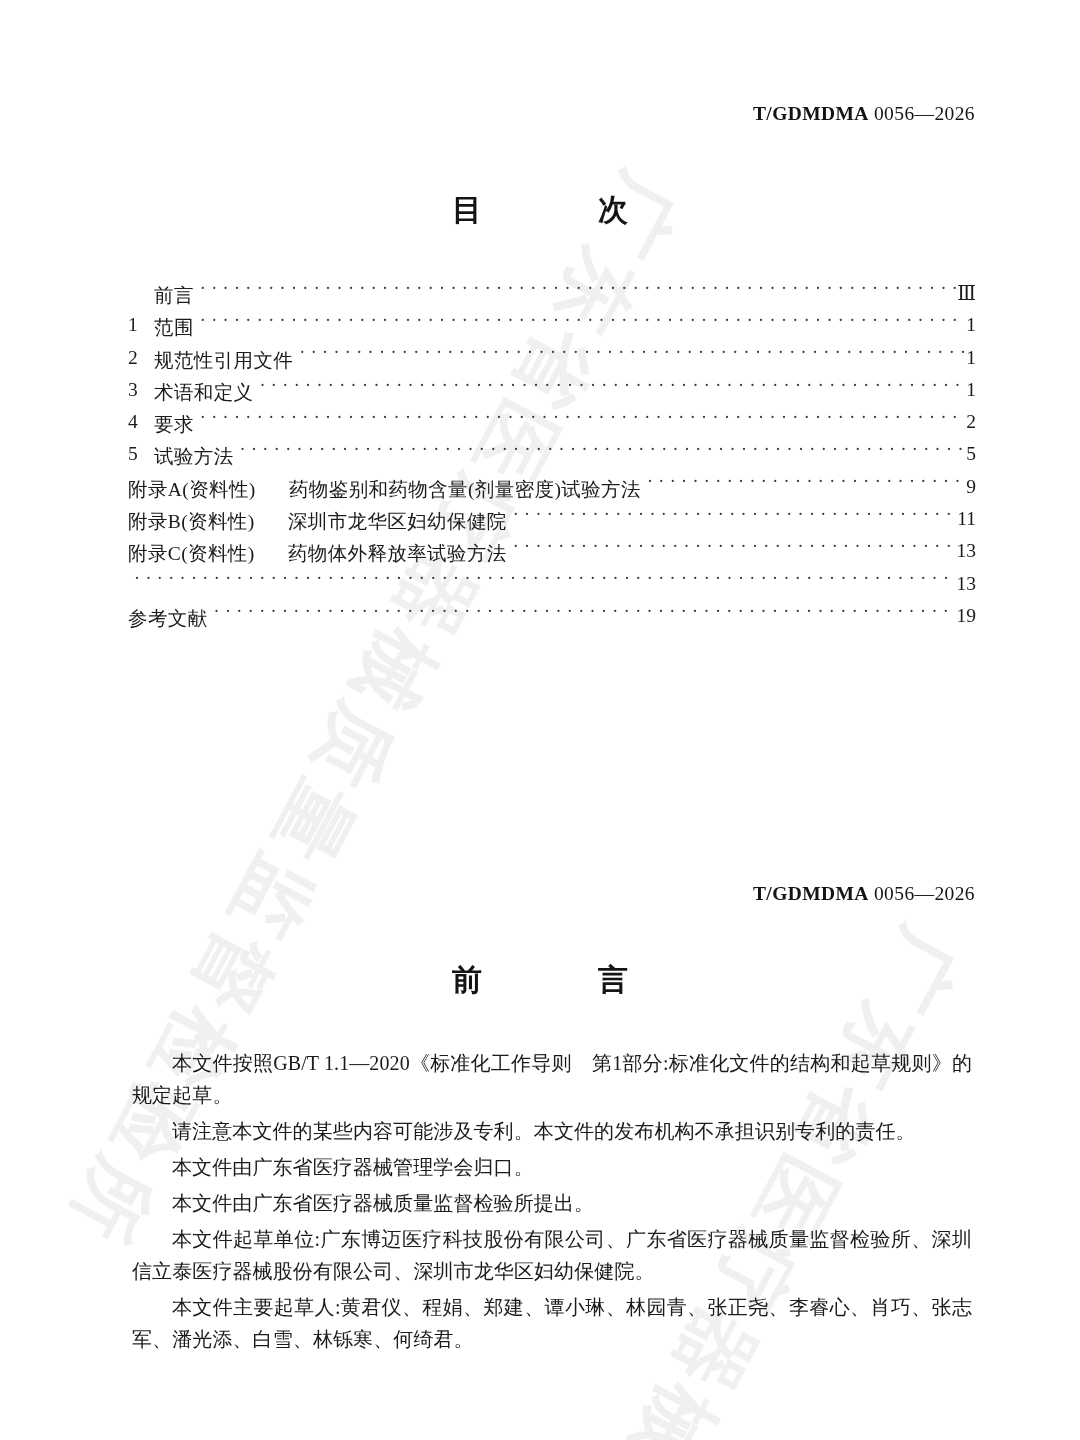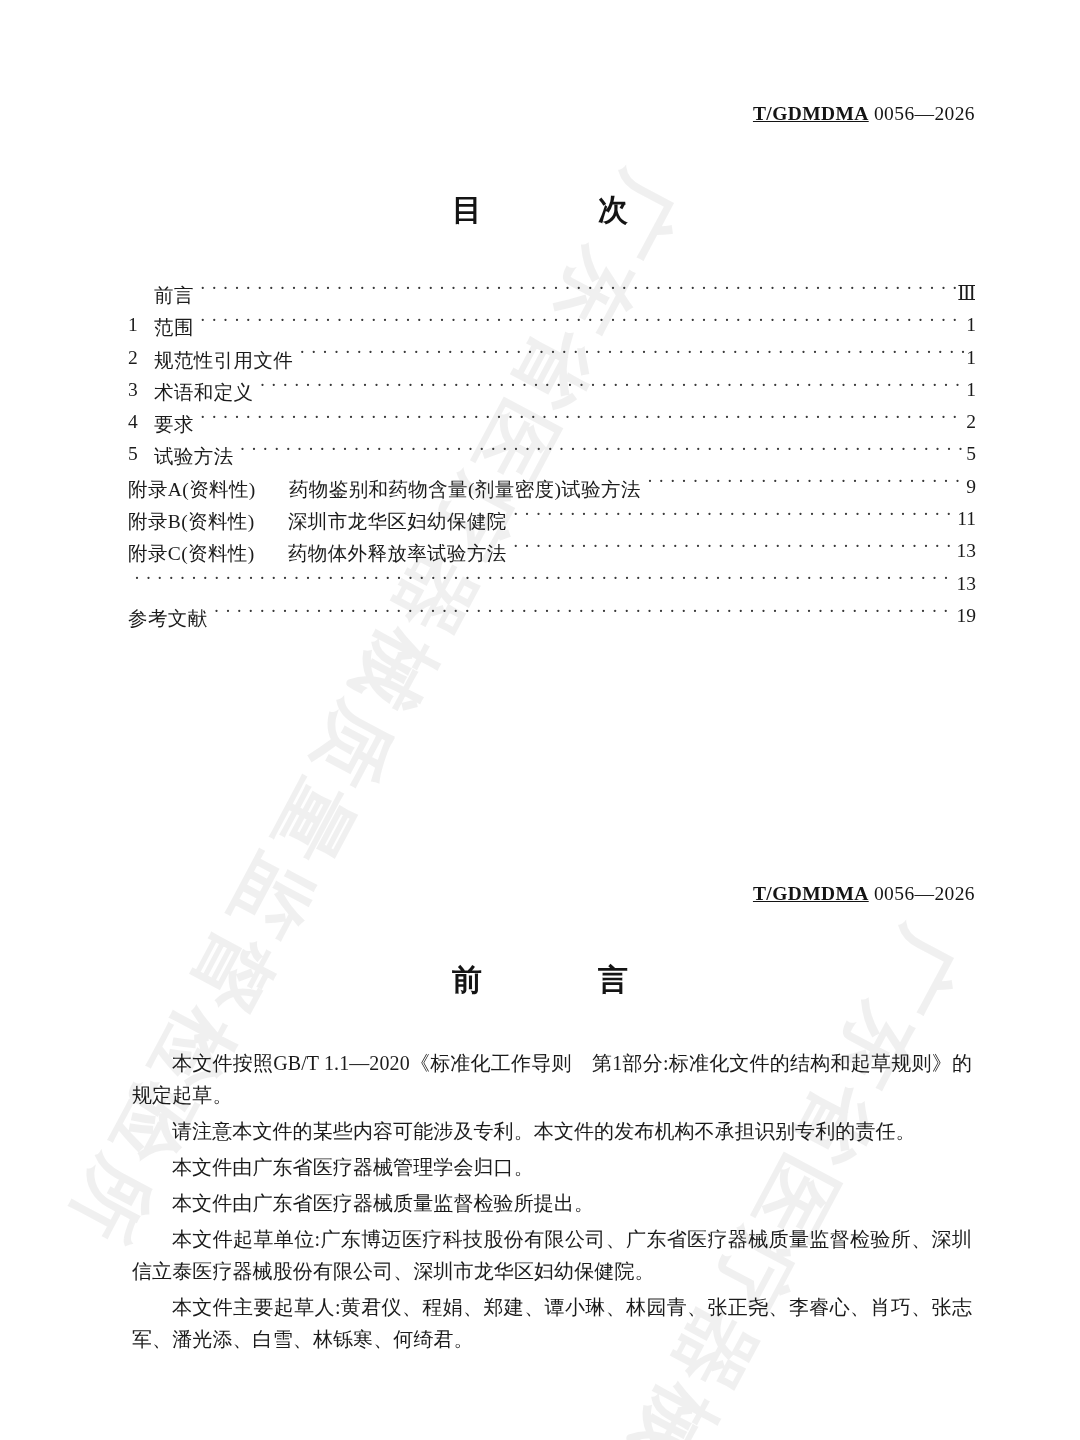--- a/index.html
+++ b/index.html
@@ -53,21 +53,20 @@
     right: 105px;
     font-family: "Liberation Serif", "DejaVu Serif", serif;
     font-size: 19.5px;
     letter-spacing: 0.02em;
     white-space: nowrap;
     color: #141414;
   }
   .running-head .code {
     font-weight: 700;
     font-style: normal;
-    text-decoration: underline;
   }
   .running-head .num {
     font-weight: 400;
   }
 
   .doc-title {
     position: absolute;
     left: 0;
     width: 1080px;
     text-align: center;

